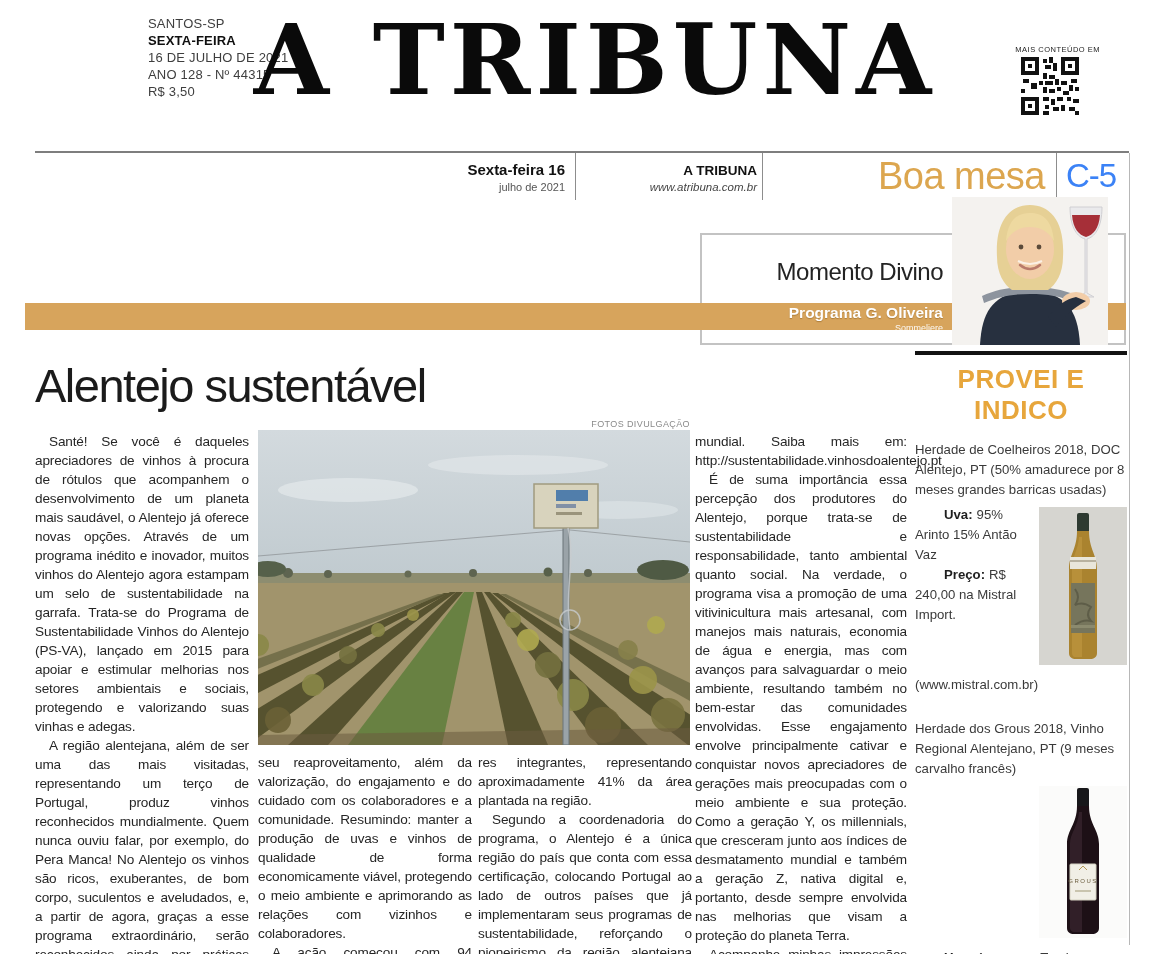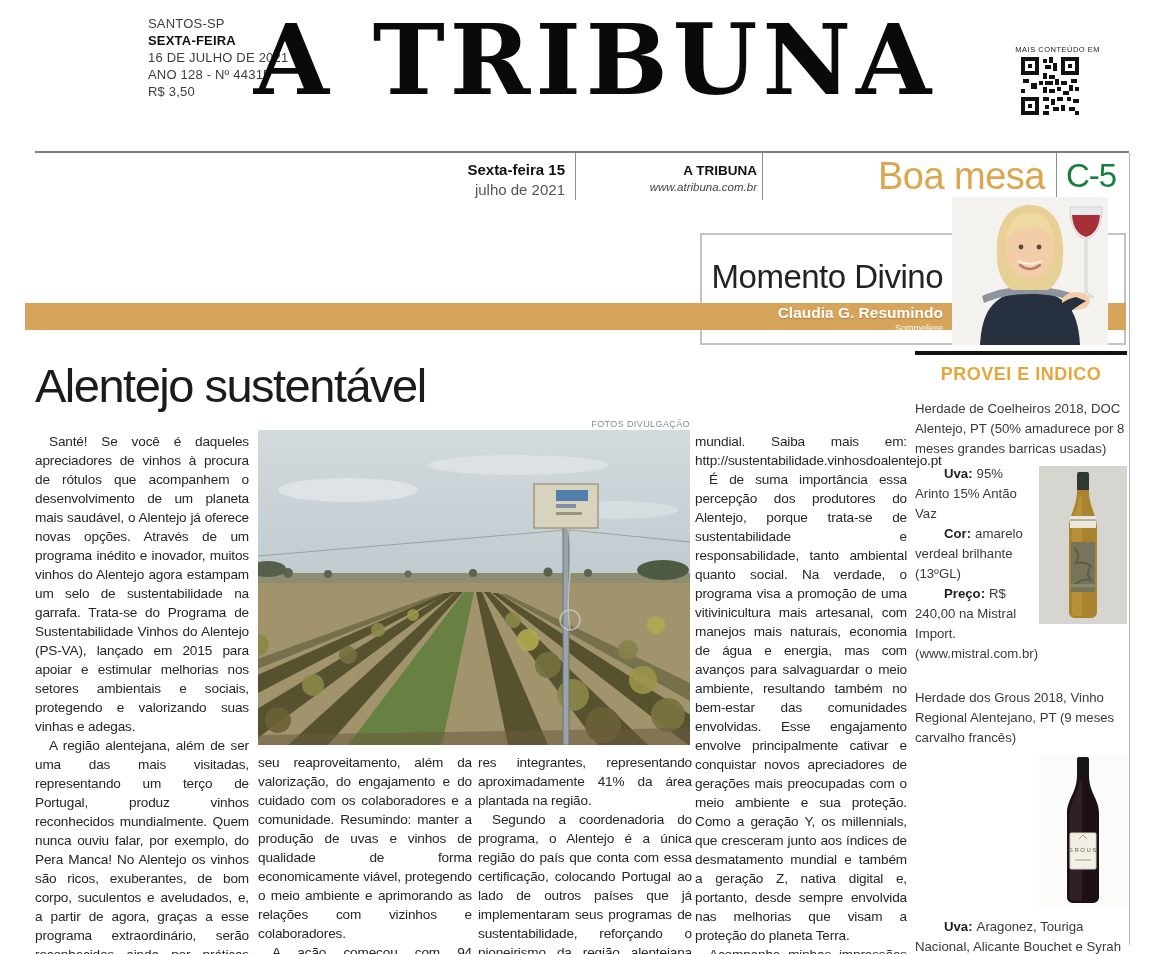--- a/index.html
+++ b/index.html
@@ -19,31 +19,31 @@
   .qr-label { left: 1000px; top: 45px; width: 100px; text-align: right; font-size: 7.5px; letter-spacing: .5px; color: #222; }
   .qr { left: 1021px; top: 57px; }
 
   
   .hrule { left: 35px; top: 151px; width: 1094px; border-top: 2px solid #7e7e7e; }
   .vline { width: 0; border-left: 1.5px solid #8d8d8d; top: 153px; height: 47px; }
   .v1 { left: 575px; } .v2 { left: 762px; } .v3 { left: 1056px; }
   .edge-rule { left: 1129px; top: 153px; height: 792px; width: 0; border-left: 1.5px solid #b7b7b7; }
   .hdr-date { left: 405px; top: 161px; width: 160px; text-align: right; }
   .hdr-date .b { font-size: 15px; font-weight: 800; color: #111; }
-  .hdr-date .s { font-size: 15px; color: #555; margin-top: 3px; }
+  .hdr-date .s { font-size: 11px; color: #555; margin-top: 3px; }
   .hdr-paper { left: 590px; top: 163px; width: 167px; text-align: right; }
   .hdr-paper .b { font-size: 13.5px; font-weight: 800; color: #111; }
   .hdr-paper .s { font-size: 11.5px; color: #444; margin-top: 3px; font-style: italic; }
   .boa-mesa { left: 825px; top: 155px; width: 220px; text-align: right;
     font-size: 38px; font-weight: 500; color: #dca64f; letter-spacing: -.5px; }
-  .page-code { left: 1058px; top: 157px; width: 66px; text-align: center; font-size: 33px; color: #15803d; letter-spacing: -1px; }
+  .page-code { left: 1058px; top: 157px; width: 66px; text-align: center; font-size: 33px; color: #3b82f6; letter-spacing: -1px; }
 
   
   .momento-box { left: 700px; top: 233px; width: 426px; height: 112px; background: #fff; border: 2px solid #c3c3c3; }
-  .momento-title { left: 700px; top: 258px; width: 243px; text-align: right; font-size: 33px; font-weight: 500; color: #232323; letter-spacing: -.5px; }
+  .momento-title { left: 700px; top: 258px; width: 243px; text-align: right; font-size: 24px; font-weight: 500; color: #232323; letter-spacing: -.5px; }
   .gold-bar { left: 25px; top: 303px; width: 1101px; height: 27px; background: #d7a45c; }
   .author { left: 600px; top: 304px; width: 343px; text-align: right; color: #fff; }
   .author .name { font-size: 15.5px; font-weight: 700; text-shadow: 0 1px 1px rgba(120,80,20,.45); }
   .author .role { font-size: 9px; margin-top: 1px; opacity: .95; }
   .portrait { left: 952px; top: 197px; }
 
   
   .headline { left: 35px; top: 358px; font-size: 47px; font-weight: 500; letter-spacing: -1.5px; color: #1b1b1b; }
   .credit { left: 480px; top: 419px; width: 210px; text-align: right; font-size: 9px; letter-spacing: .4px; color: #8a8a8a; }
   .vineyard { left: 258px; top: 430px; }
@@ -51,21 +51,21 @@
   .col p { text-indent: 14px; }
   .col p.cont { text-indent: 0; }
   .c1 { left: 35px;  top: 432px; height: 512px; }
   .c2 { left: 258px; top: 753px; height: 191px; }
   .c3 { left: 478px; top: 753px; height: 191px; }
   .c4 { left: 695px; top: 432px; height: 512px; width: 212px; }
 
   
   .sidebar { left: 915px; top: 351px; width: 212px; }
   .side-rule { height: 4px; background: #121212; }
-  .provei { margin-top: 9px; text-align: center; font-size: 18px; font-weight: 600; letter-spacing: .5px; color: #e7a63c; }
+  .provei { margin-top: 9px; text-align: center; font-size: 26px; font-weight: 600; letter-spacing: .5px; color: #e7a63c; }
   .wine { margin-top: 14px; font-size: 13.2px; line-height: 20px; color: #3a3a3a; }
   .wine + .wine { margin-top: 24px; }
   .wine-title { margin-bottom: 5px; }
   .wine .bottle { float: right; margin: 2px 0 4px 7px; }
   .wine p .lbl { font-weight: 700; color: #1f1f1f; margin-right: 4px; margin-left: 29px; }
 
   svg text { font-family: "Liberation Sans", sans-serif; }
 </style>
 </head>
 <body>
@@ -126,35 +126,35 @@
   </svg>
 </div>
 
 <div class="abs hrule"></div>
 <div class="abs vline v1"></div>
 <div class="abs vline v2"></div>
 <div class="abs vline v3"></div>
 <div class="abs edge-rule"></div>
 
 <div class="abs hdr-date">
-  <div class="b">Sexta-feira 15</div>
+  <div class="b">Sexta-feira 16</div>
   <div class="s">julho de 2021</div>
 </div>
 <div class="abs hdr-paper">
   <div class="b">A TRIBUNA</div>
   <div class="s">www.atribuna.com.br</div>
 </div>
 <div class="abs boa-mesa">Boa mesa</div>
 <div class="abs page-code">C-5</div>
 
 <div class="abs momento-box"></div>
 <div class="abs gold-bar"></div>
 <div class="abs momento-title">Momento Divino</div>
 <div class="abs author">
-  <div class="name">Claudia G. Resumindo</div>
+  <div class="name">Programa G. Oliveira</div>
   <div class="role">Sommeliere</div>
 </div>
 <div class="abs portrait">
   <svg width="156" height="148" viewBox="0 0 156 148">
     <rect width="156" height="148" fill="#f4f2ef"></rect>
     <path d="M28 148 C30 110 44 96 78 93 C112 96 126 110 128 148 Z" fill="#27303f"></path>
     <path d="M30 99 C46 92 60 90 78 90 C96 90 110 92 126 99 L124 106 C108 99 96 97 78 97 C60 97 48 99 32 106 Z" fill="#8d949e"></path>
     <path d="M45 60 C43 24 58 8 78 8 C98 8 113 24 111 60 C111 76 104 88 96 93 L60 93 C52 88 45 76 45 60 Z" fill="#e6d095"></path>
     <ellipse cx="78" cy="52" rx="24" ry="30" fill="#f2cda8"></ellipse>
     <path d="M54 44 C56 22 66 16 78 16 C90 16 100 22 102 44 C96 34 88 30 78 30 C68 30 60 34 54 44 Z" fill="#eed9a0"></path>
@@ -278,21 +278,20 @@
         <path d="M38 24 C38 42 30 48 30 62 L30 146 C30 150 33 152 37 152 L51 152 C55 152 58 150 58 146 L58 62 C58 48 50 42 50 24 Z" fill="#aa832f"></path>
         <path d="M33 60 C33 50 39 44 40 30 L43 30 L43 150 L36 150 C34 150 33 148 33 146 Z" fill="#c29a42" opacity=".6"></path>
         <rect x="31" y="50" width="26" height="12" fill="#e9e6da"></rect>
         <rect x="31" y="53" width="26" height="2" fill="#b8b2a0"></rect>
         <rect x="32" y="76" width="24" height="50" fill="#76755c"></rect>
         <path d="M36 82 q6 8 0 16 q8 -4 16 2 q-6 8 0 14 q-8 -2 -16 4" stroke="#5e5d48" stroke-width="2" fill="none"></path>
         <rect x="32" y="118" width="24" height="3" fill="#8b8a6e"></rect>
       </svg>
     </div>
     <p><span class="lbl">Uva:</span><span>95% Arinto 15% Antão Vaz</span></p>
-    <p><span class="lbl">Cor:</span><span>amarelo verdeal brilhante (13ºGL)</span></p>
     <p><span class="lbl">Preço:</span><span>R$ 240,00 na Mistral Import. (www.mistral.com.br)</span></p>
   </div>
 
   <div class="wine">
     <div class="wine-title">Herdade dos Grous 2018, Vinho Regional Alentejano, PT (9 meses carvalho francês)</div>
     <div class="bottle">
       <svg width="88" height="152" viewBox="0 0 88 152">
         <rect width="88" height="152" fill="#fbfbfa"></rect>
         <rect x="38" y="2" width="12" height="20" rx="2" fill="#17171a"></rect>
         <path d="M38 20 C38 38 28 44 28 58 L28 142 C28 146 31 148 35 148 L53 148 C57 148 60 146 60 142 L60 58 C60 44 50 38 50 20 Z" fill="#1d1016"></path>

